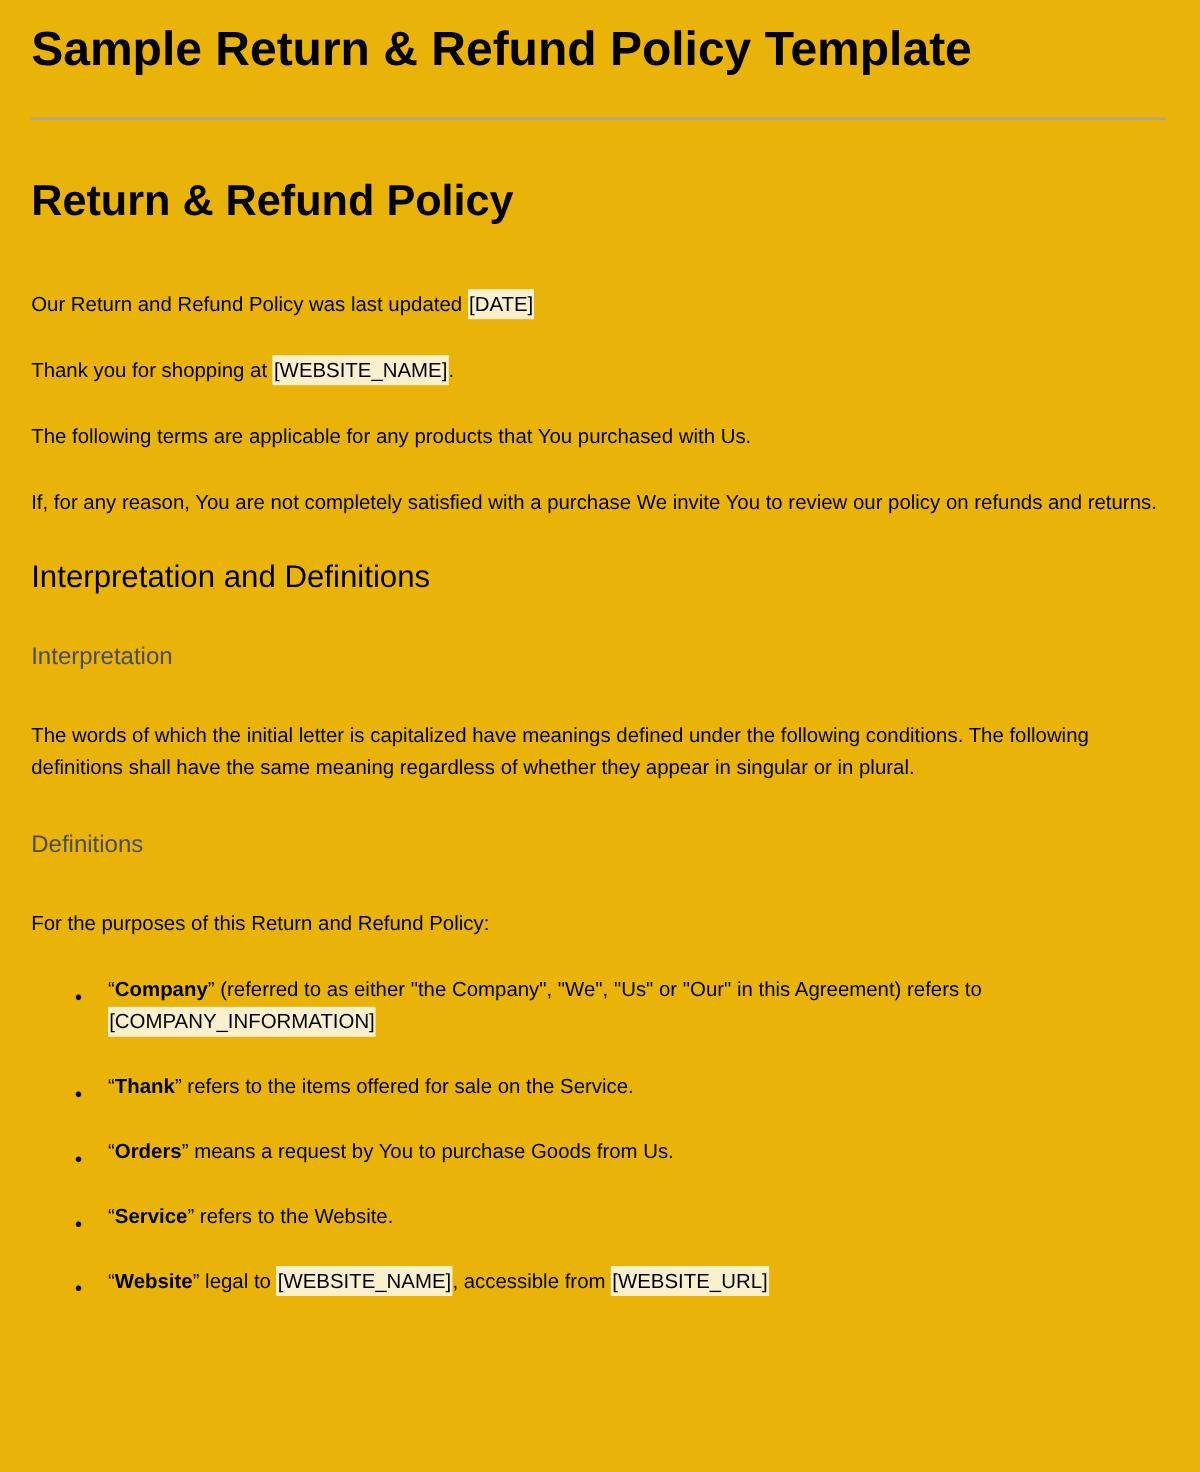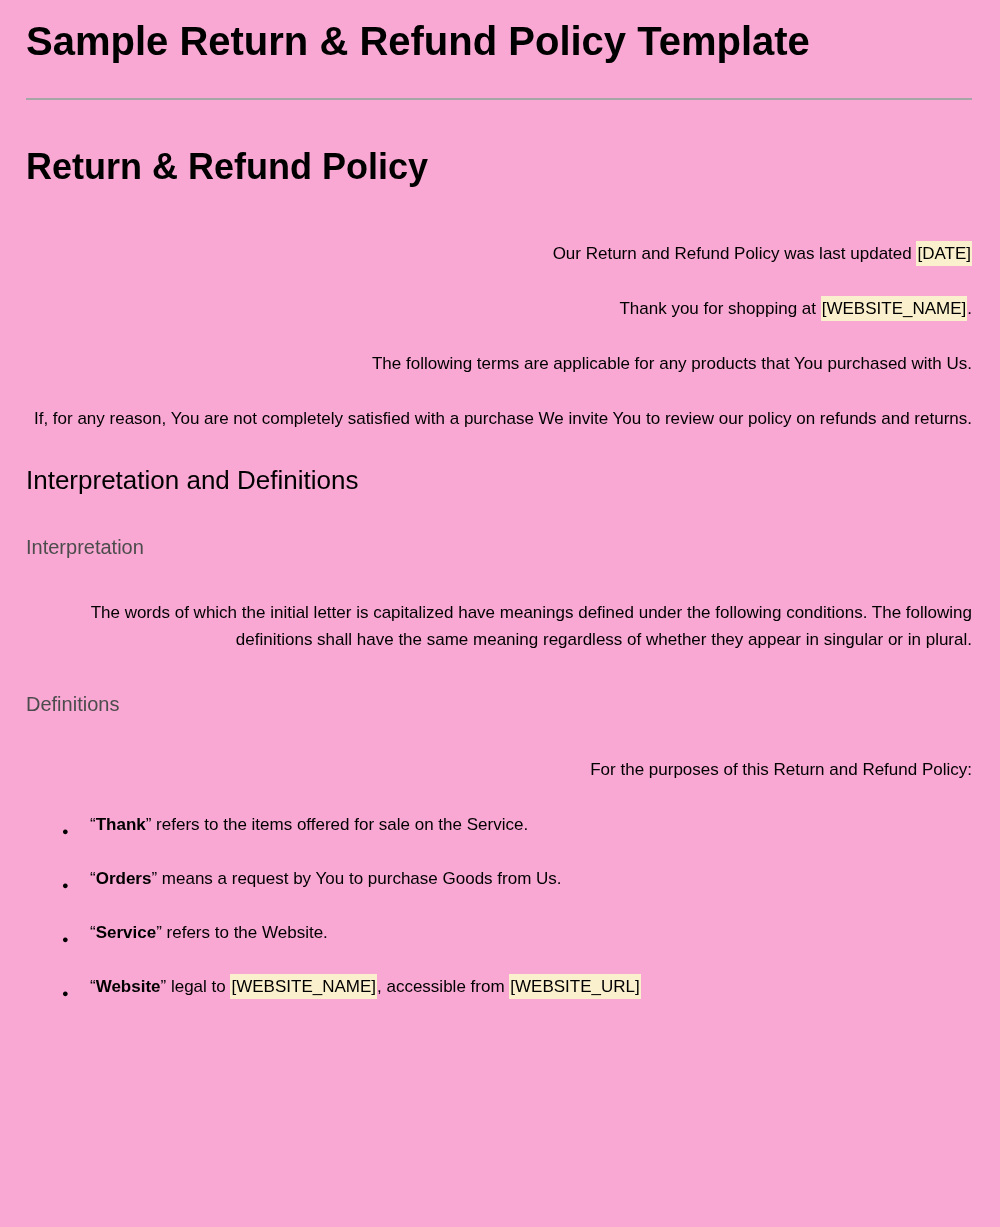--- a/index.html
+++ b/index.html
@@ -7,21 +7,21 @@
     margin: 0;
     padding: 0;
     background: #ffffff;
     font-family: "Liberation Sans", "DejaVu Sans", sans-serif;
     color: #000000;
   }
   .doc {
     width: 1000px;
     min-height: 1227px;
     padding: 18px 28px 20px 26px;
-    background: #f9a8d4;
+    background: #eab308;
   }
   .doc-title {
     font-size: 40px;
     font-weight: 700;
     line-height: 1.15;
     margin: 0 0 34px 0;
     color: #000000;
   }
   .divider {
     border: none;
@@ -33,21 +33,20 @@
     font-weight: 700;
     line-height: 1.16;
     margin: 46px 0 52px 0;
     color: #000000;
   }
   .para {
     font-size: 17px;
     line-height: 27px;
     margin: 28px 0;
     color: #000000;
-    text-align: right;
   }
   .section-heading {
     font-size: 26px;
     font-weight: 400;
     line-height: 1.15;
     margin: 34px 0 0 0;
     color: #000000;
   }
   .sub-heading {
     font-size: 20px;
@@ -102,19 +101,20 @@
 
   <h4 class="sub-heading">Interpretation</h4>
 
   <p class="para"><span>The words of which the initial letter is capitalized have meanings defined under the following conditions. The following definitions shall have the same meaning regardless of whether they appear in singular or in plural.</span></p>
 
   <h4 class="sub-heading">Definitions</h4>
 
   <p class="para"><span>For the purposes of this Return and Refund Policy:</span></p>
 
   <ul class="defs-list">
+    <li><span>“</span><strong>Company</strong><span>” (referred to as either "the Company", "We", "Us" or "Our" in this Agreement) refers to </span><span class="hl">[COMPANY_INFORMATION]</span></li>
     <li><span>“</span><strong>Thank</strong><span>” refers to the items offered for sale on the Service.</span></li>
     <li><span>“</span><strong>Orders</strong><span>” means a request by You to purchase Goods from Us.</span></li>
     <li><span>“</span><strong>Service</strong><span>” refers to the Website.</span></li>
     <li><span>“</span><strong>Website</strong><span>” legal to </span><span class="hl">[WEBSITE_NAME]</span><span>, accessible from </span><span class="hl">[WEBSITE_URL]</span></li>
   </ul>
 
 </div>
 
 </body></html>

